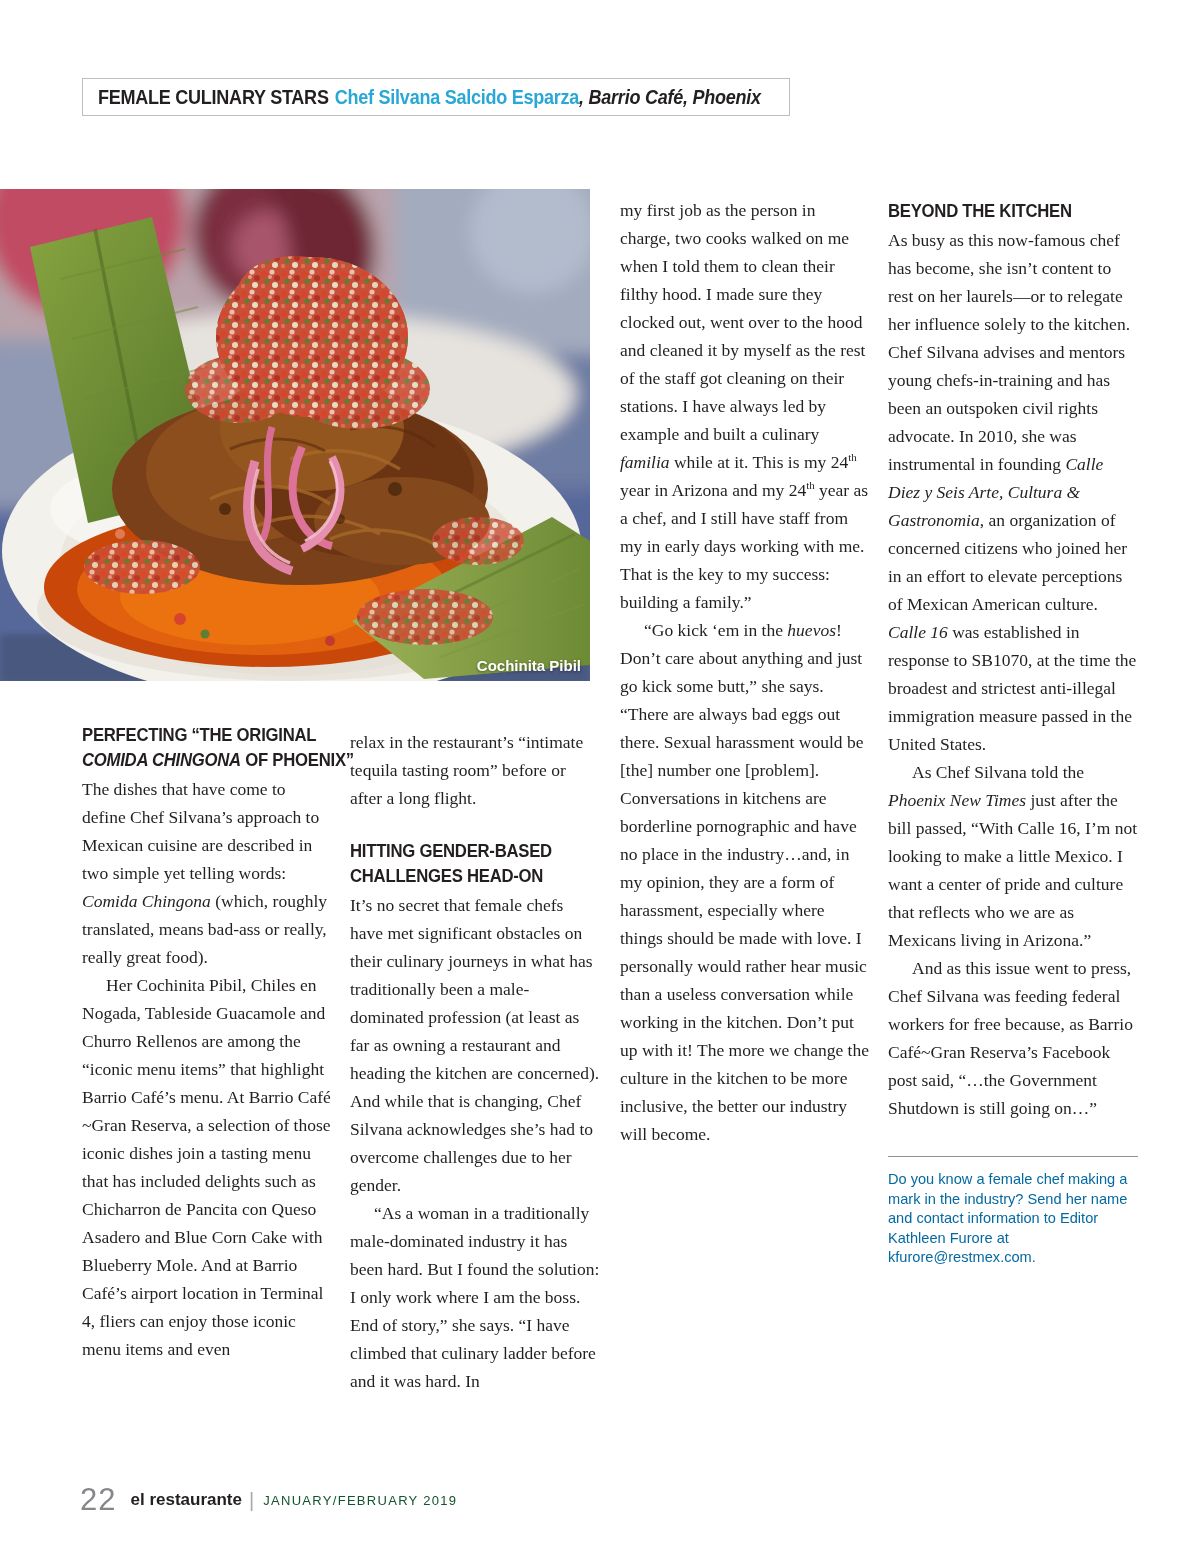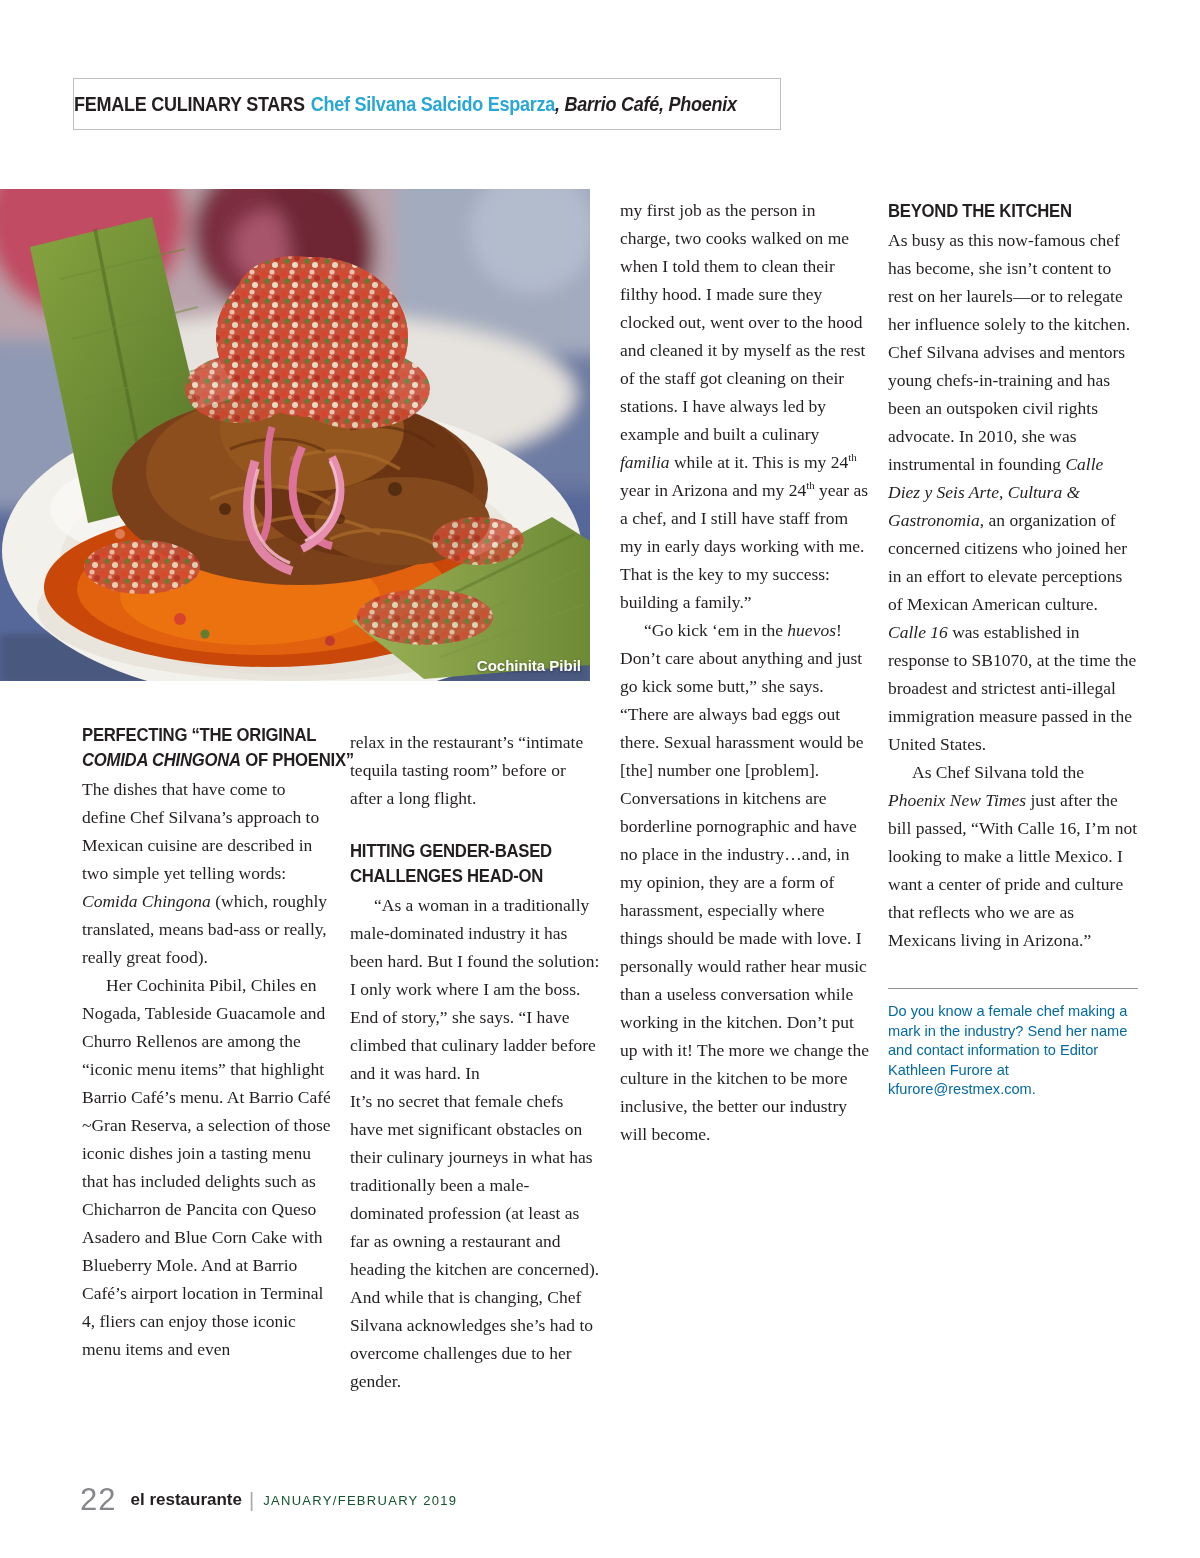--- a/index.html
+++ b/index.html
@@ -1,21 +1,21 @@
 <!DOCTYPE html>
 <html><head>
 <meta charset="utf-8">
 <style>
   html,body{margin:0;padding:0;background:#ffffff;}
   .page{position:relative;width:1200px;height:1558px;background:#fff;overflow:hidden;
         font-family:"Liberation Serif", serif;color:#231f20;}
 
   
-  .header-box{position:absolute;left:73px;top:78px;width:708px;height:52px;
-              border:1px solid #bcbec0;background:#fff;display:flex;align-items:center;padding-left:0;box-sizing:border-box;}
+  .header-box{position:absolute;left:82px;top:78px;width:708px;height:38px;
+              border:1px solid #bcbec0;background:#fff;display:flex;align-items:center;padding-left:15px;box-sizing:border-box;}
   .header-text{display:flex;white-space:nowrap;transform:scaleX(.88);transform-origin:0 50%;
                font-family:"Liberation Sans", sans-serif;font-weight:700;font-size:20.5px;letter-spacing:-.3px;}
   .header-text .kicker{color:#231f20;margin-right:7px;}
   .header-text .chef{color:#29a7d6;}
   .header-text .loc{color:#231f20;font-style:italic;}
 
   
   .photo{position:absolute;left:0;top:189px;width:590px;height:492px;overflow:hidden;background:#000000;}
   .photo svg{display:block;}
   .caption{position:absolute;right:9px;bottom:7px;color:#ffffff;
@@ -160,31 +160,32 @@
   </div>
 
   <div class="col col1">
       <h3 class="heading"><span>PERFECTING “THE ORIGINAL</span><br><span class="it">COMIDA CHINGONA</span><span> OF PHOENIX”</span></h3>
       <p class="para"><span>The dishes that have come to define Chef Silvana’s approach to Mexican cuisine are described in two simple yet telling words: </span><span class="it">Comida Chingona</span><span> (which, roughly translated, means bad-ass or really, really great food).</span></p>
       <p class="para indent"><span>Her Cochinita Pibil, Chiles en Nogada, Tableside Guacamole and Churro Rellenos are among the “iconic menu items” that highlight Barrio Café’s menu. At Barrio Café ~Gran Reserva, a selection of those iconic dishes join a tasting menu that has included delights such as Chicharron de Pancita con Queso Asadero and Blue Corn Cake with Blueberry Mole. And at Barrio Café’s airport location in Terminal 4, fliers can enjoy those iconic menu items and even</span></p>
     </div>
   <div class="col col2">
       <p class="para"><span>relax in the restaurant’s “intimate tequila tasting room” before or after a long flight.</span></p>
       <h3 class="heading"><span>HITTING GENDER-BASED</span><br><span>CHALLENGES HEAD-ON</span></h3>
+      <p class="para"><span>It’s no secret that female chefs have met significant obstacles on their culinary journeys in what has traditionally been a male-dominated profession (at least as far as owning a restaurant and heading the kitchen are concerned). And while that is changing, Chef Silvana acknowledges she’s had to overcome challenges due to her gender.</span></p>
       <p class="para indent"><span>“As a woman in a traditionally male-dominated industry it has been hard. But I found the solution: I only work where I am the boss. End of story,” she says. “I have climbed that culinary ladder before and it was hard. In</span></p>
-      <p class="para"><span>It’s no secret that female chefs have met significant obstacles on their culinary journeys in what has traditionally been a male-dominated profession (at least as far as owning a restaurant and heading the kitchen are concerned). And while that is changing, Chef Silvana acknowledges she’s had to overcome challenges due to her gender.</span></p>
     </div>
   <div class="col col3">
       <p class="para"><span>my first job as the person in charge, two cooks walked on me when I told them to clean their filthy hood. I made sure they clocked out, went over to the hood and cleaned it by myself as the rest of the staff got cleaning on their stations. I have always led by example and built a culinary </span><span class="it">familia</span><span> while at it. This is my 24</span><span class="sup">th</span><span> year in Arizona and my 24</span><span class="sup">th</span><span> year as a chef, and I still have staff from my in early days working with me. That is the key to my success: building a family.”</span></p>
       <p class="para indent"><span>“Go kick ‘em in the </span><span class="it">huevos</span><span>! Don’t care about anything and just go kick some butt,” she says. “There are always bad eggs out there. Sexual harassment would be [the] number one [problem]. Conversations in kitchens are borderline pornographic and have no place in the industry…and, in my opinion, they are a form of harassment, especially where things should be made with love. I personally would rather hear music than a useless conversation while working in the kitchen. Don’t put up with it! The more we change the culture in the kitchen to be more inclusive, the better our industry will become.</span></p>
     </div>
   <div class="col col4">
       <h3 class="heading"><span>BEYOND THE KITCHEN</span></h3>
       <p class="para"><span>As busy as this now-famous chef has become, she isn’t content to rest on her laurels—or to relegate her influence solely to the kitchen. Chef Silvana advises and mentors young chefs-in-training and has been an outspoken civil rights advocate. In 2010, she was instrumental in founding </span><span class="it">Calle Diez y Seis Arte, Cultura &amp; Gastronomia</span><span>, an organization of concerned citizens who joined her in an effort to elevate perceptions of Mexican American culture. </span><span class="it">Calle 16</span><span> was established in response to SB1070, at the time the broadest and strictest anti-illegal immigration measure passed in the United States.</span></p>
       <p class="para indent"><span>As Chef Silvana told the </span><span class="it">Phoenix New Times</span><span> just after the bill passed, “With Calle 16, I’m not looking to make a little Mexico. I want a center of pride and culture that reflects who we are as Mexicans living in Arizona.”</span></p>
+      <p class="para indent"><span>And as this issue went to press, Chef Silvana was feeding federal workers for free because, as Barrio Café~Gran Reserva’s Facebook post said, “…the Government Shutdown is still going on…”</span></p>
       <hr class="note-rule">
       <p class="note"><span>Do you know a female chef making a mark in the industry? Send her name and contact information to Editor Kathleen Furore at kfurore@restmex.com.</span></p>
     </div>
 
   <div class="footer">
     <span class="pagenum">22</span>
     <span class="mag">el restaurante</span>
     <span class="fdiv">|</span>
     <span class="issue">JANUARY/FEBRUARY 2019</span>
   </div>

